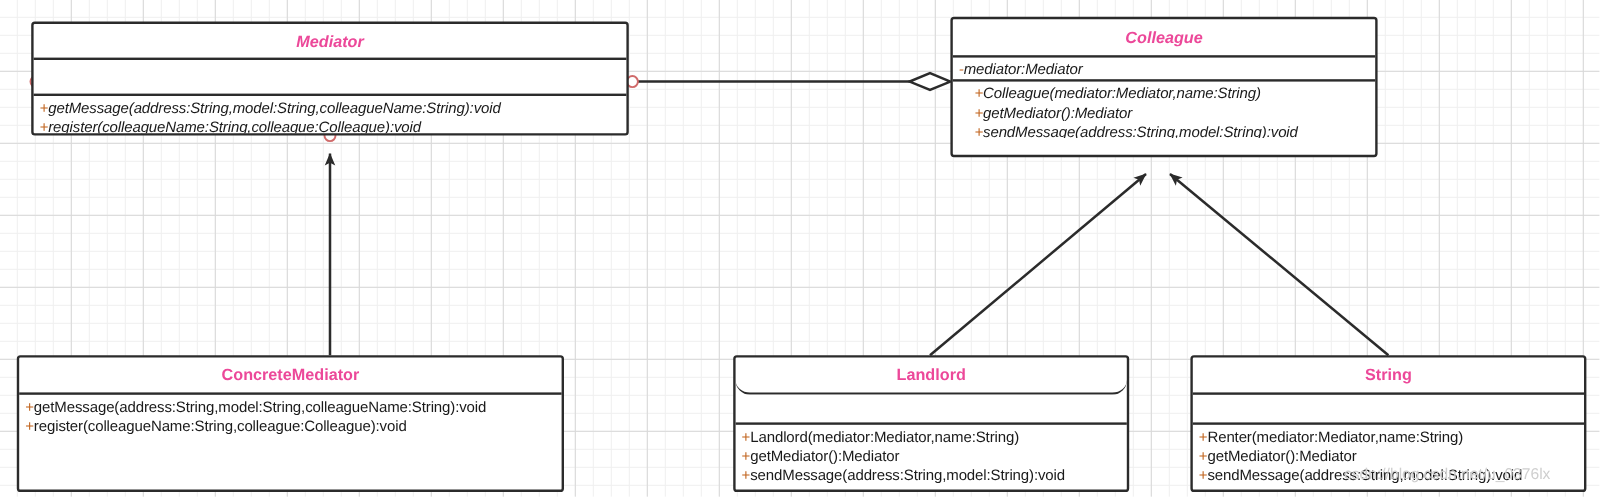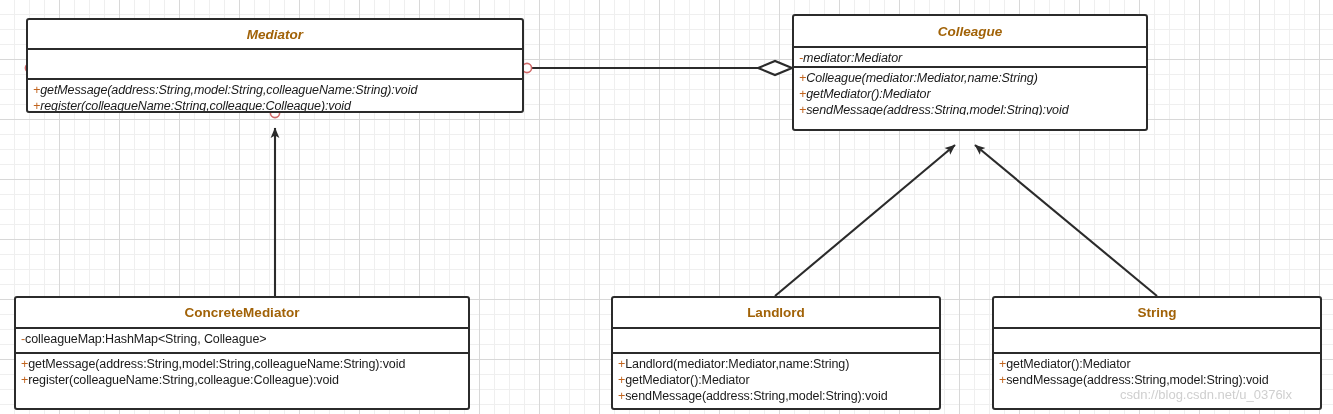--- a/index.html
+++ b/index.html
@@ -33,21 +33,21 @@
     background: #ffffff;
     border: 2px solid #2b2b2b;
     border-radius: 3px;
     z-index: 5;
   }
   .cls-title {
     box-sizing: border-box;
     text-align: center;
     font-size: 13.5px;
     font-weight: bold;
-    color: #a16207;
+    color: #ec4899;
     display: flex;
     align-items: center;
     justify-content: center;
     border-bottom: 2px solid #2b2b2b;
   }
   .cls-title.abstract { font-style: italic; }
   .compartment {
     box-sizing: border-box;
     padding: 2px 5px 1px 5px;
     overflow: hidden;
@@ -113,52 +113,50 @@
       <div class="member italic"><span class="vis">+</span>getMessage(address:String,model:String,colleagueName:String):void</div>
       <div class="member italic"><span class="vis">+</span>register(colleagueName:String,colleague:Colleague):void</div>
     </div>
   </div>
 
   <div class="uml-class" style="left:792px; top:14px; width:356px; height:117px;">
     <div class="cls-title abstract" style="height:32px;">Colleague</div>
     <div class="compartment attrs" style="height:20px;">
       <div class="member italic"><span class="vis-priv">-</span>mediator:Mediator</div>
     </div>
-    <div class="compartment methods" style="height:47px;">
+    <div class="compartment methods" style="height:47px;margin-left:13px;">
       <div class="member italic"><span class="vis">+</span>Colleague(mediator:Mediator,name:String)</div>
       <div class="member italic"><span class="vis">+</span>getMediator():Mediator</div>
       <div class="member italic"><span class="vis">+</span>sendMessage(address:String,model:String):void</div>
     </div>
   </div>
 
   <div class="uml-class" style="left:14px; top:296px; width:456px; height:114px;">
     <div class="cls-title" style="height:31px;">ConcreteMediator</div>
-    <div class="compartment attrs" style="height:25px;">
-      <div class="member"><span class="vis-priv">-</span>colleagueMap:HashMap&lt;String, Colleague&gt;</div>
-    </div>
     <div class="compartment methods" style="height:54px;">
       <div class="member"><span class="vis">+</span>getMessage(address:String,model:String,colleagueName:String):void</div>
       <div class="member"><span class="vis">+</span>register(colleagueName:String,colleague:Colleague):void</div>
     </div>
   </div>
 
   <div class="uml-class" style="left:611px; top:296px; width:330px; height:114px;">
-    <div class="cls-title" style="height:31px;">Landlord</div>
+    <div class="cls-title" style="height:31px;border-radius:12px;">Landlord</div>
     <div class="compartment attrs" style="height:25px;"></div>
     <div class="compartment methods" style="height:68px;">
       <div class="member"><span class="vis">+</span>Landlord(mediator:Mediator,name:String)</div>
       <div class="member"><span class="vis">+</span>getMediator():Mediator</div>
       <div class="member"><span class="vis">+</span>sendMessage(address:String,model:String):void</div>
     </div>
   </div>
 
   <div class="uml-class" style="left:992px; top:296px; width:330px; height:114px;">
     <div class="cls-title" style="height:31px;">String</div>
     <div class="compartment attrs" style="height:25px;"></div>
     <div class="compartment methods" style="height:54px;">
+      <div class="member"><span class="vis">+</span>Renter(mediator:Mediator,name:String)</div>
       <div class="member"><span class="vis">+</span>getMediator():Mediator</div>
       <div class="member"><span class="vis">+</span>sendMessage(address:String,model:String):void</div>
     </div>
   </div>
 
   <div class="watermark" style="left:1120px; top:387px;">csdn://blog.csdn.net/u_0376lx</div>
 
 </div>
 
 </body></html>

